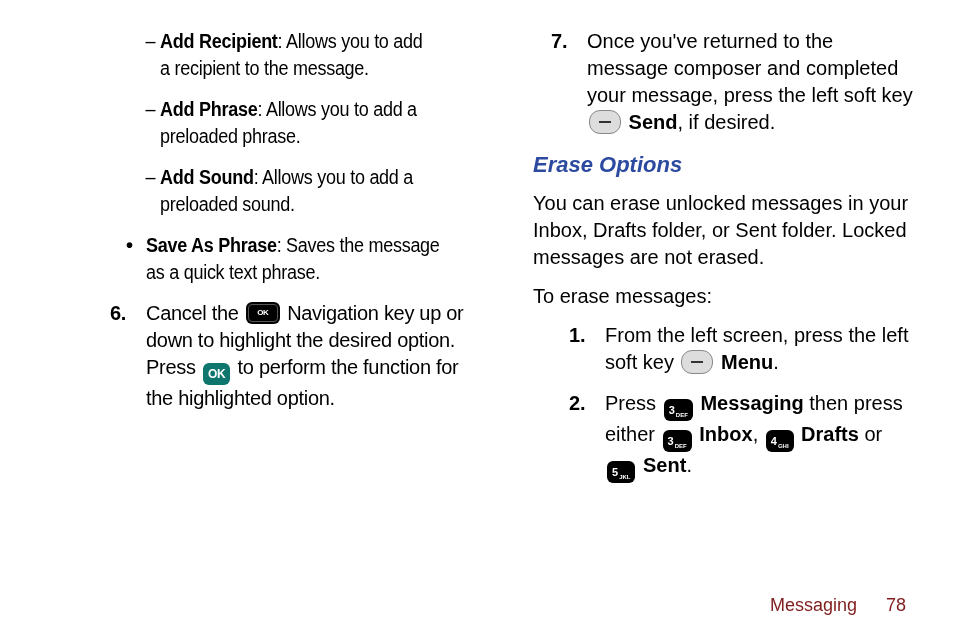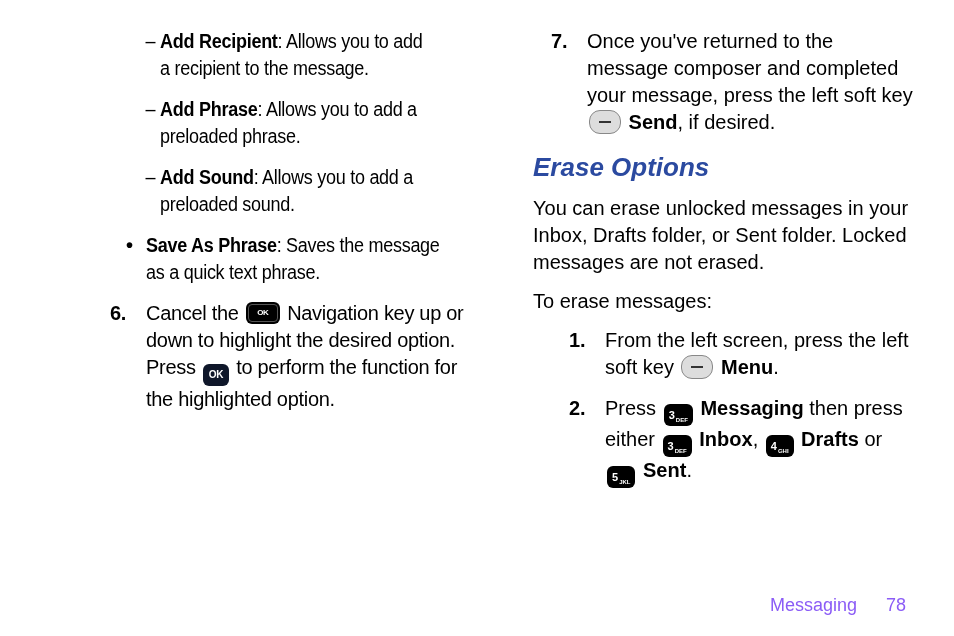--- a/index.html
+++ b/index.html
@@ -65,32 +65,32 @@
     top: 0;
     font-weight: bold;
   }
   .bold   { font-weight: 700; }
   .narrow { letter-spacing: -0.3px; }
   .stretch90 { transform: scaleX(0.90); transform-origin: left; display:inline-block;}
   .section-head {
     color: #2b4aa0;
     font-weight: 700;
     font-style: italic;
-    font-size: 26px;
+    font-size: 22px;
     margin: 6px 0 10px 24px;
   }
   .para {
     margin: 0 0 12px 24px;
   }
   .footer {
     position: absolute;
     bottom: 20px;
     right: 48px;
     font-size: 18px;
-    color: #8b5cf6;
+    color: #7f1d1d;
   }
   .footer .pnum { margin-left: 24px; }
 
   
   .key {
     display: inline-block;
     vertical-align: -4px;
     height: 22px;
     border-radius: 6px;
     background: #000;
@@ -98,21 +98,21 @@
     padding: 0 5px;
     line-height: 22px;
     font-size: 11px;
     font-weight: bold;
     min-width: 26px;
     text-align: center;
     box-sizing: border-box;
     margin: 0 2px;
   }
   .key.ok {
-    background: #0f172a; color:#fff; font-size:10px;
+    background: #0f766e; color:#fff; font-size:12px;
   }
   .key.nav {
     background:#000; position:relative; width:34px; padding:0;
   }
   .key.nav::after{
     content:"OK"; position:absolute; left:50%; top:50%;
     transform:translate(-50%,-50%); font-size:8px; color:#fff;
   }
   .key.nav::before{
     content:""; position:absolute; inset:2px; border:1px solid #555; border-radius:4px;

